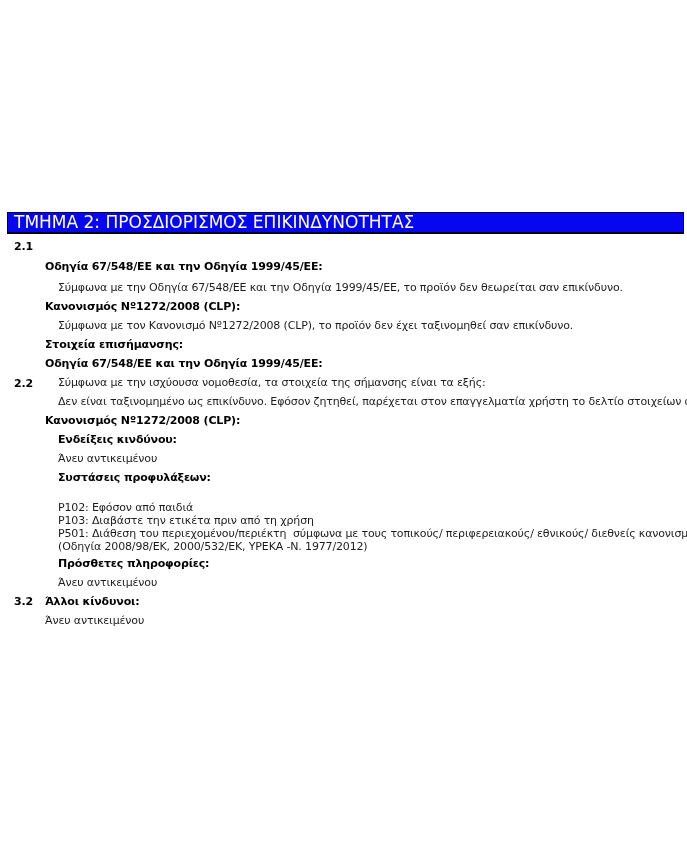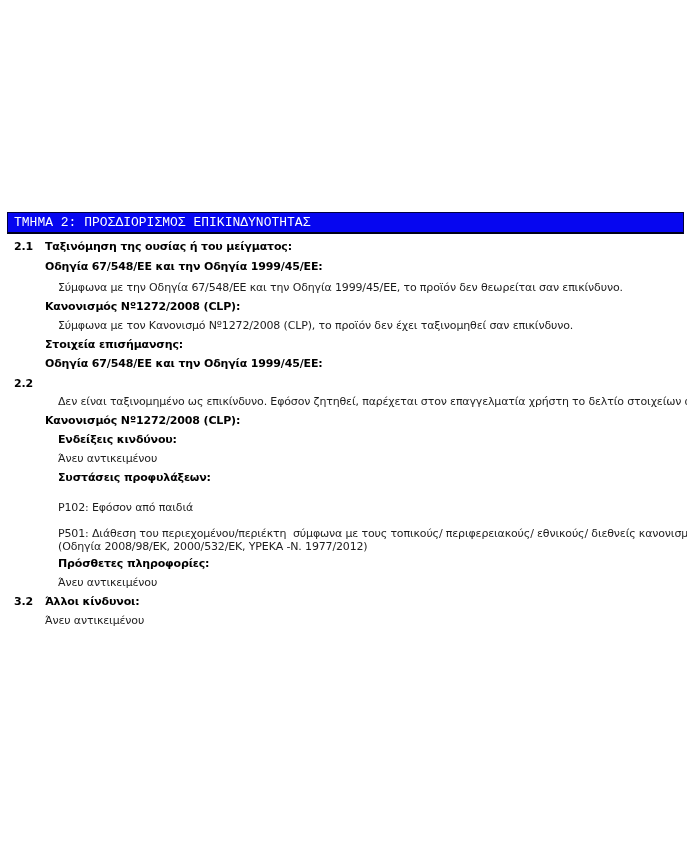--- a/index.html
+++ b/index.html
@@ -15,24 +15,23 @@
     left:7px;top:212px;
     width:675px;height:19px;
     background:#0606f0;
     border:1px solid #000040;
     border-bottom:2px solid #00001a;
   }
   .section-bar-label{
     position:absolute;
     left:6px;top:2px;
     color:#ffffff;
-    font-size:13px;
+    font-size:17px;
     line-height:15px;
     white-space:pre;
-    font-family:Liberation Mono, monospace;
   }
   .ln{
     position:absolute;
     font-size:11px;
     line-height:13px;
     color:#1c1c1c;
     white-space:pre;
     letter-spacing:-0.15px;
   }
   .b{font-weight:bold;color:#000000;}
@@ -40,41 +39,42 @@
 </head>
 <body>
 
 <div id="page">
 
   <div class="section-bar">
     <span class="section-bar-label">ΤΜΗΜΑ 2: ΠΡΟΣΔΙΟΡΙΣΜΟΣ ΕΠΙΚΙΝΔΥΝΟΤΗΤΑΣ</span>
   </div>
 
   <span class="ln b" style="left:14px;top:240px;">2.1</span>
-  <span class="ln b" style="left:45px;top:240px;">Ταξινόμηση της ουσίας ή του μείγματος:</span>
 
   <span class="ln b" style="left:45px;top:260px;">Οδηγία 67/548/ΕΕ και την Οδηγία 1999/45/ΕΕ:</span>
   <span class="ln" style="left:58px;top:281px;">Σύμφωνα με την Οδηγία 67/548/ΕΕ και την Οδηγία 1999/45/ΕΕ, το προϊόν δεν θεωρείται σαν επικίνδυνο.</span>
 
   <span class="ln b" style="left:45px;top:300px;">Κανονισμός Nº1272/2008 (CLP):</span>
   <span class="ln" style="left:58px;top:319px;">Σύμφωνα με τον Κανονισμό Nº1272/2008 (CLP), το προϊόν δεν έχει ταξινομηθεί σαν επικίνδυνο.</span>
 
   <span class="ln b" style="left:14px;top:338px;margin-top:39px;">2.2</span>
   <span class="ln b" style="left:45px;top:338px;">Στοιχεία επισήμανσης:</span>
 
   <span class="ln b" style="left:45px;top:357px;">Οδηγία 67/548/ΕΕ και την Οδηγία 1999/45/ΕΕ:</span>
+  <span class="ln" style="left:58px;top:376px;">Σύμφωνα με την ισχύουσα νομοθεσία, τα στοιχεία της σήμανσης είναι τα εξής:</span>
   <span class="ln" style="left:58px;top:395px;">Δεν είναι ταξινομημένο ως επικίνδυνο. Εφόσον ζητηθεί, παρέχεται στον επαγγελματία χρήστη το δελτίο στοιχείων ασφαλείας.</span>
 
   <span class="ln b" style="left:45px;top:414px;">Κανονισμός Nº1272/2008 (CLP):</span>
 
   <span class="ln b" style="left:58px;top:433px;">Ενδείξεις κινδύνου:</span>
   <span class="ln" style="left:58px;top:452px;">Άνευ αντικειμένου</span>
 
   <span class="ln b" style="left:58px;top:471px;">Συστάσεις προφυλάξεων:</span>
   <span class="ln" style="left:58px;top:501px;">P102: Εφόσον από παιδιά</span>
+  <span class="ln" style="left:58px;top:514px;">P103: Διαβάστε την ετικέτα πριν από τη χρήση</span>
   <span class="ln" style="left:58px;top:527px;">P501: Διάθεση του περιεχομένου/περιέκτη  σύμφωνα με τους τοπικούς/ περιφερειακούς/ εθνικούς/ διεθνείς κανονισμούς</span>
   <span class="ln" style="left:58px;top:540px;">(Οδηγία 2008/98/ΕΚ, 2000/532/ΕΚ, ΥΡΕΚΑ -Ν. 1977/2012)</span>
 
   <span class="ln b" style="left:58px;top:557px;">Πρόσθετες πληροφορίες:</span>
   <span class="ln" style="left:58px;top:576px;">Άνευ αντικειμένου</span>
 
   <span class="ln b" style="left:14px;top:595px;">3.2</span>
   <span class="ln b" style="left:45px;top:595px;">Άλλοι κίνδυνοι:</span>
   <span class="ln" style="left:45px;top:614px;">Άνευ αντικειμένου</span>
 

